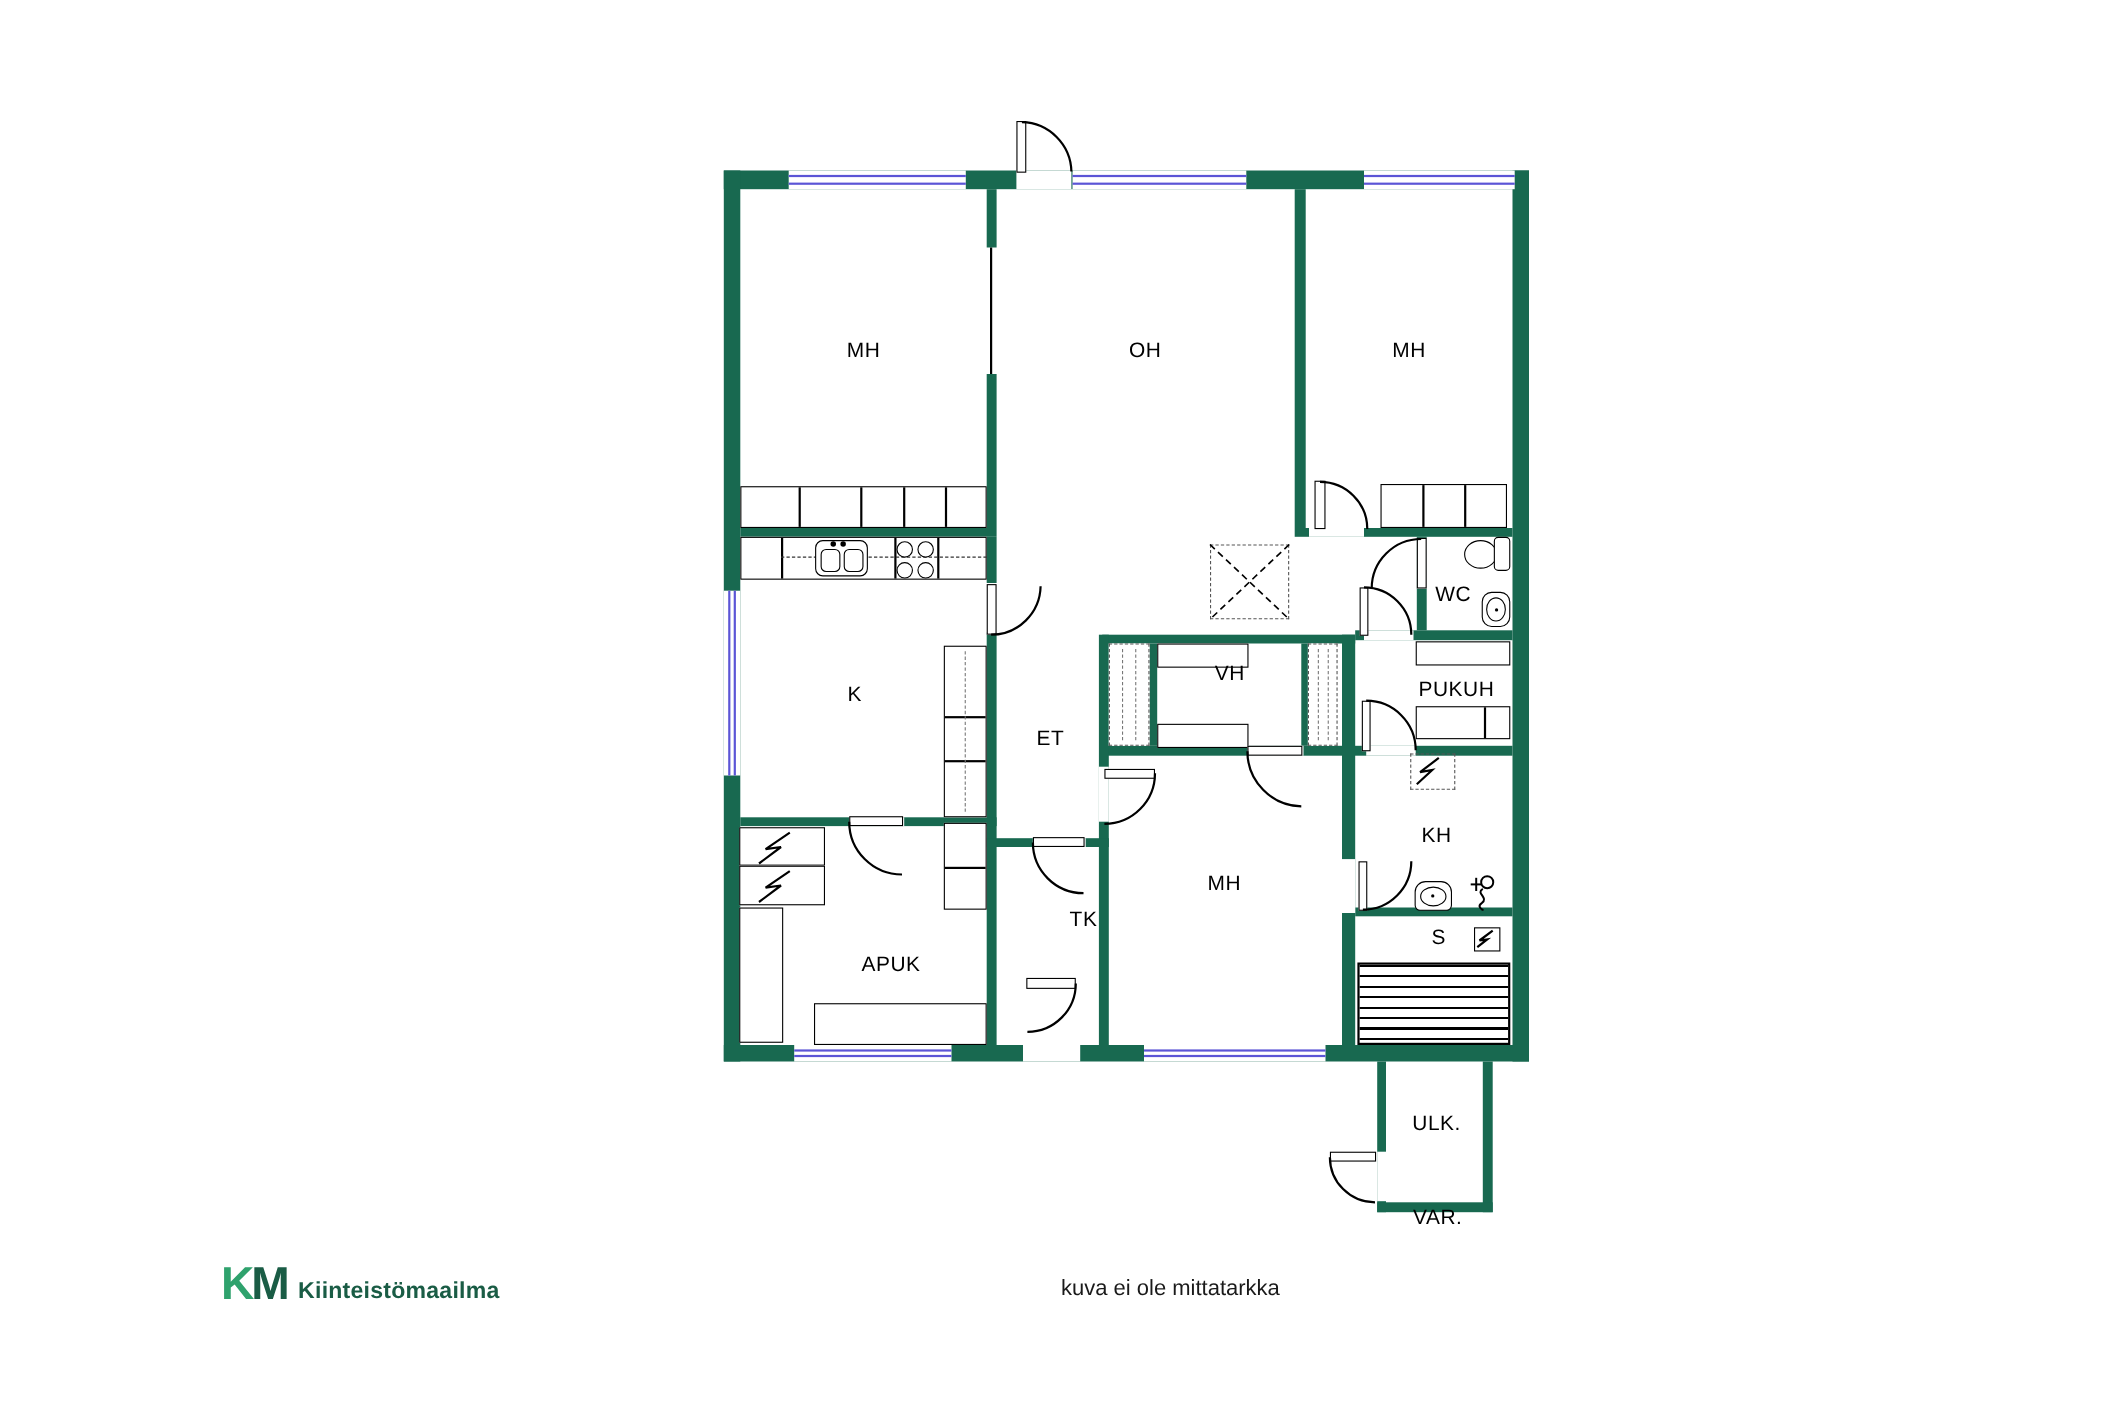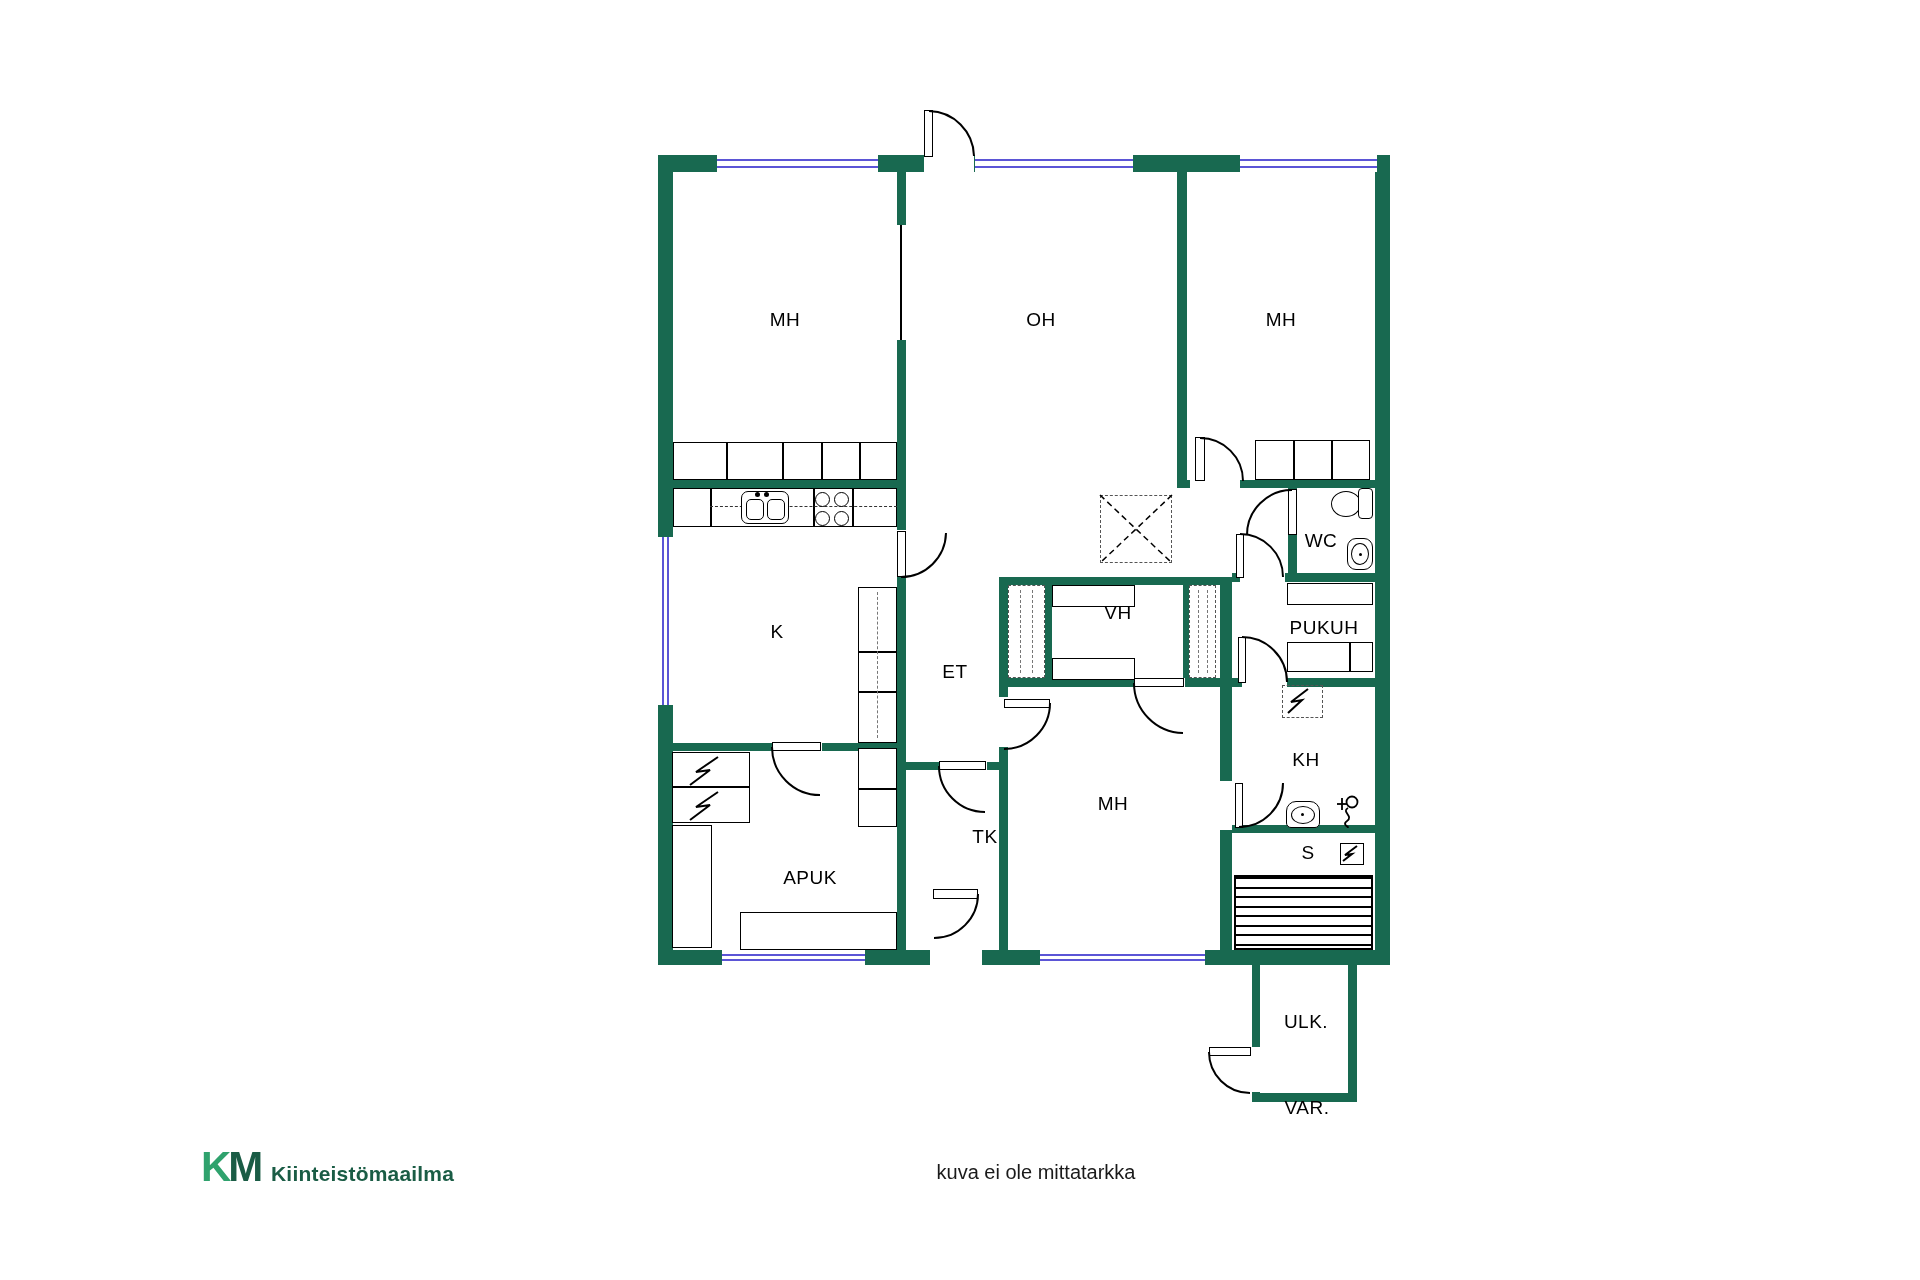--- a/index.html
+++ b/index.html
@@ -262,15 +262,15 @@
   <div class="room-label" style="left:1306px;top:760px">KH</div>
   <div class="room-label" style="left:1308px;top:853px">S</div>
   <div class="room-label" style="left:985px;top:837px">TK</div>
   <div class="room-label" style="left:1113px;top:804px">MH</div>
   <div class="room-label" style="left:810px;top:878px">APUK</div>
   <div class="room-label" style="left:1306px;top:1022px">ULK.</div>
   <div class="room-label" style="left:1307px;top:1108px">VAR.</div>
 
   <div class="brand" style="left:201px;top:1143px"><span class="lk">K</span><span class="lm">M</span></div>
   <div class="brand-name" style="left:271px;top:1162px">Kiinteistömaailma</div>
-  <div class="disclaimer" style="left:1036px;top:1172px">kuva ei ole mittatarkka</div>
+  <div class="disclaimer" style="left:1064px;top:1172px">kuva ei ole mittatarkka</div>
 
 </div>
 
 </body></html>

